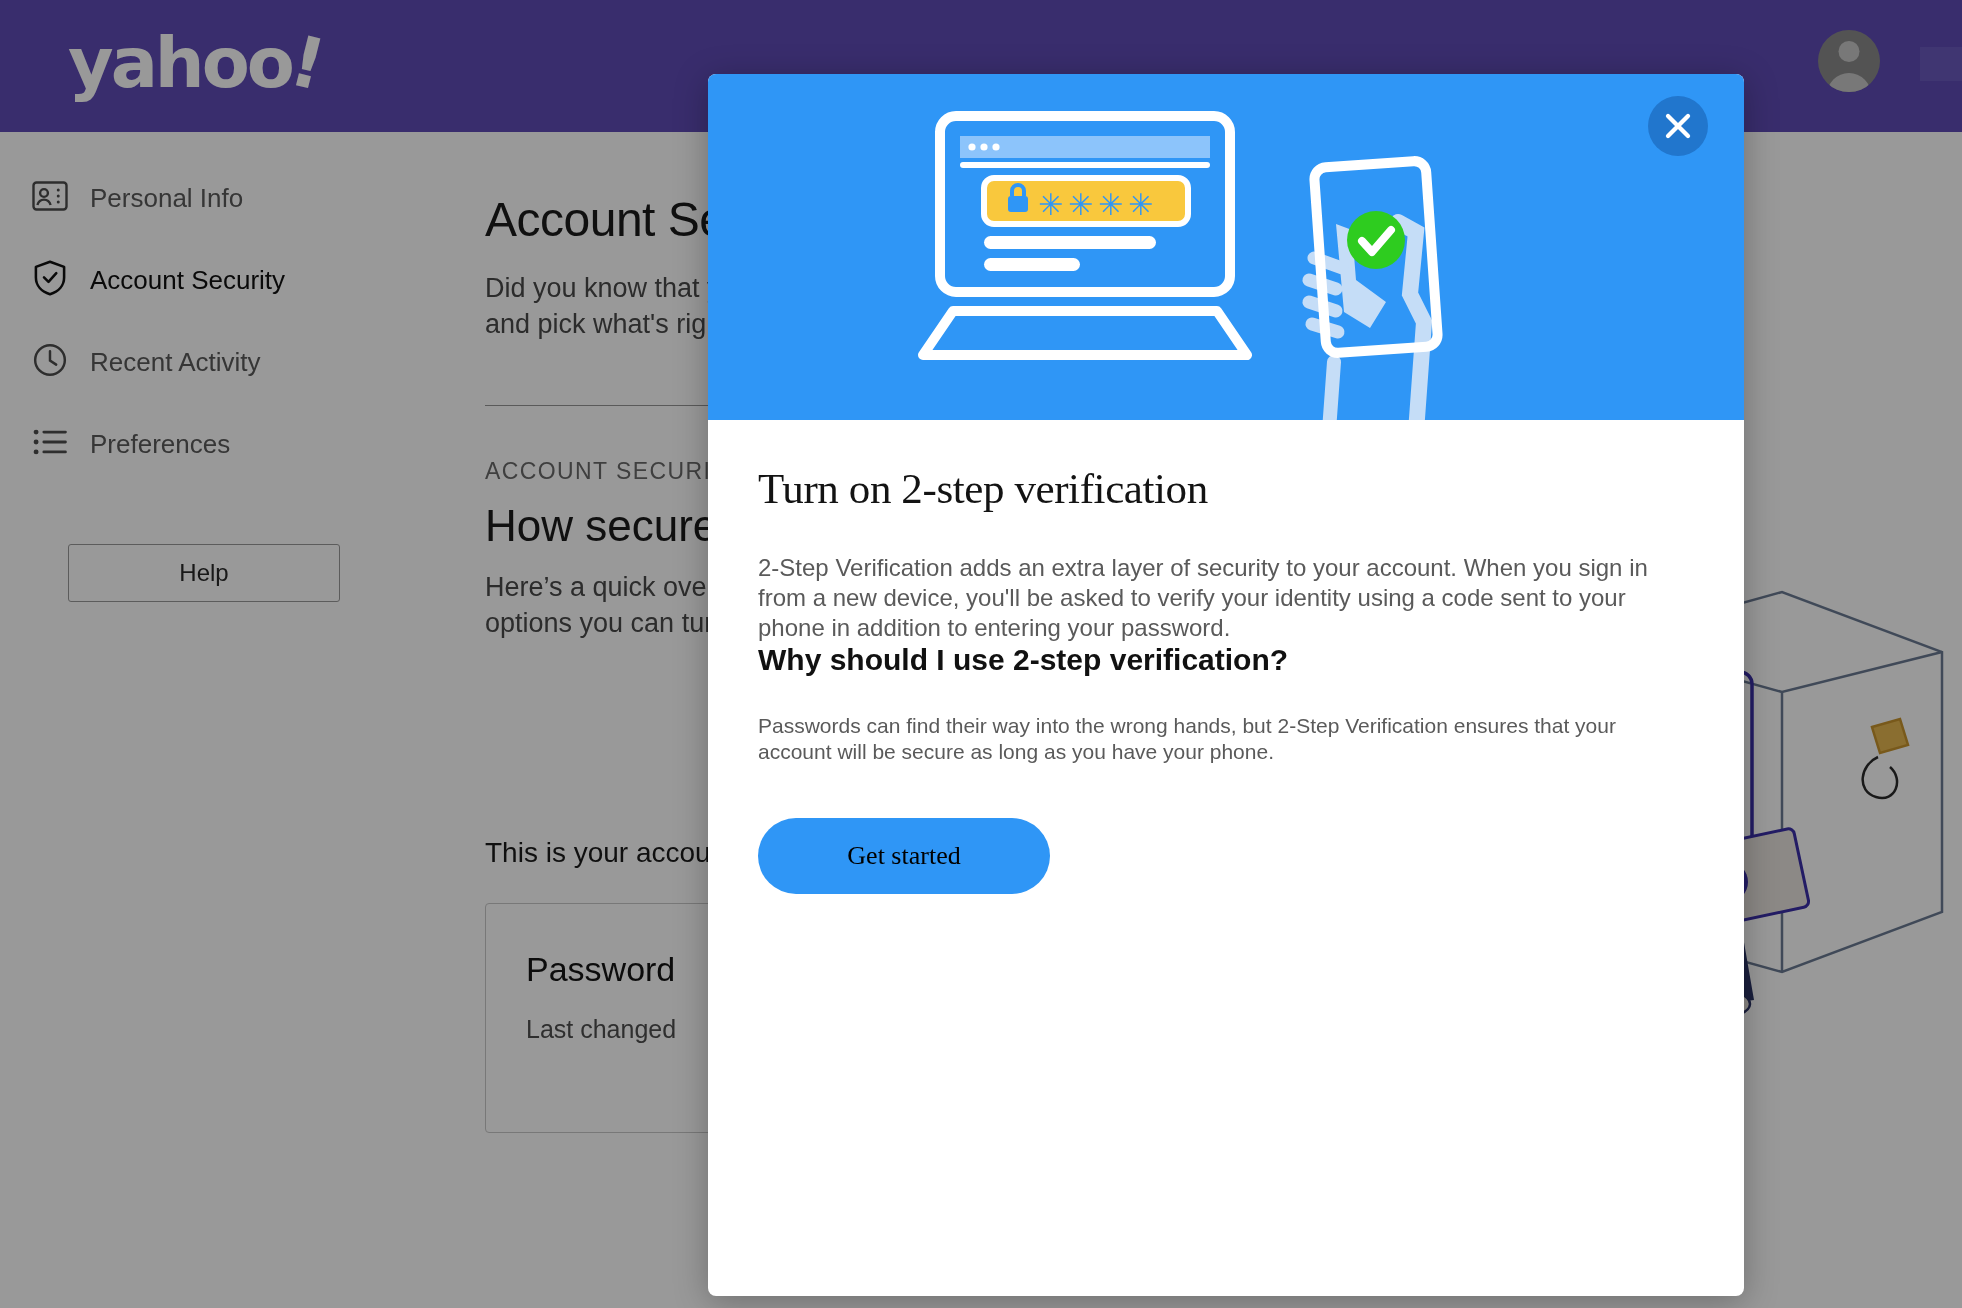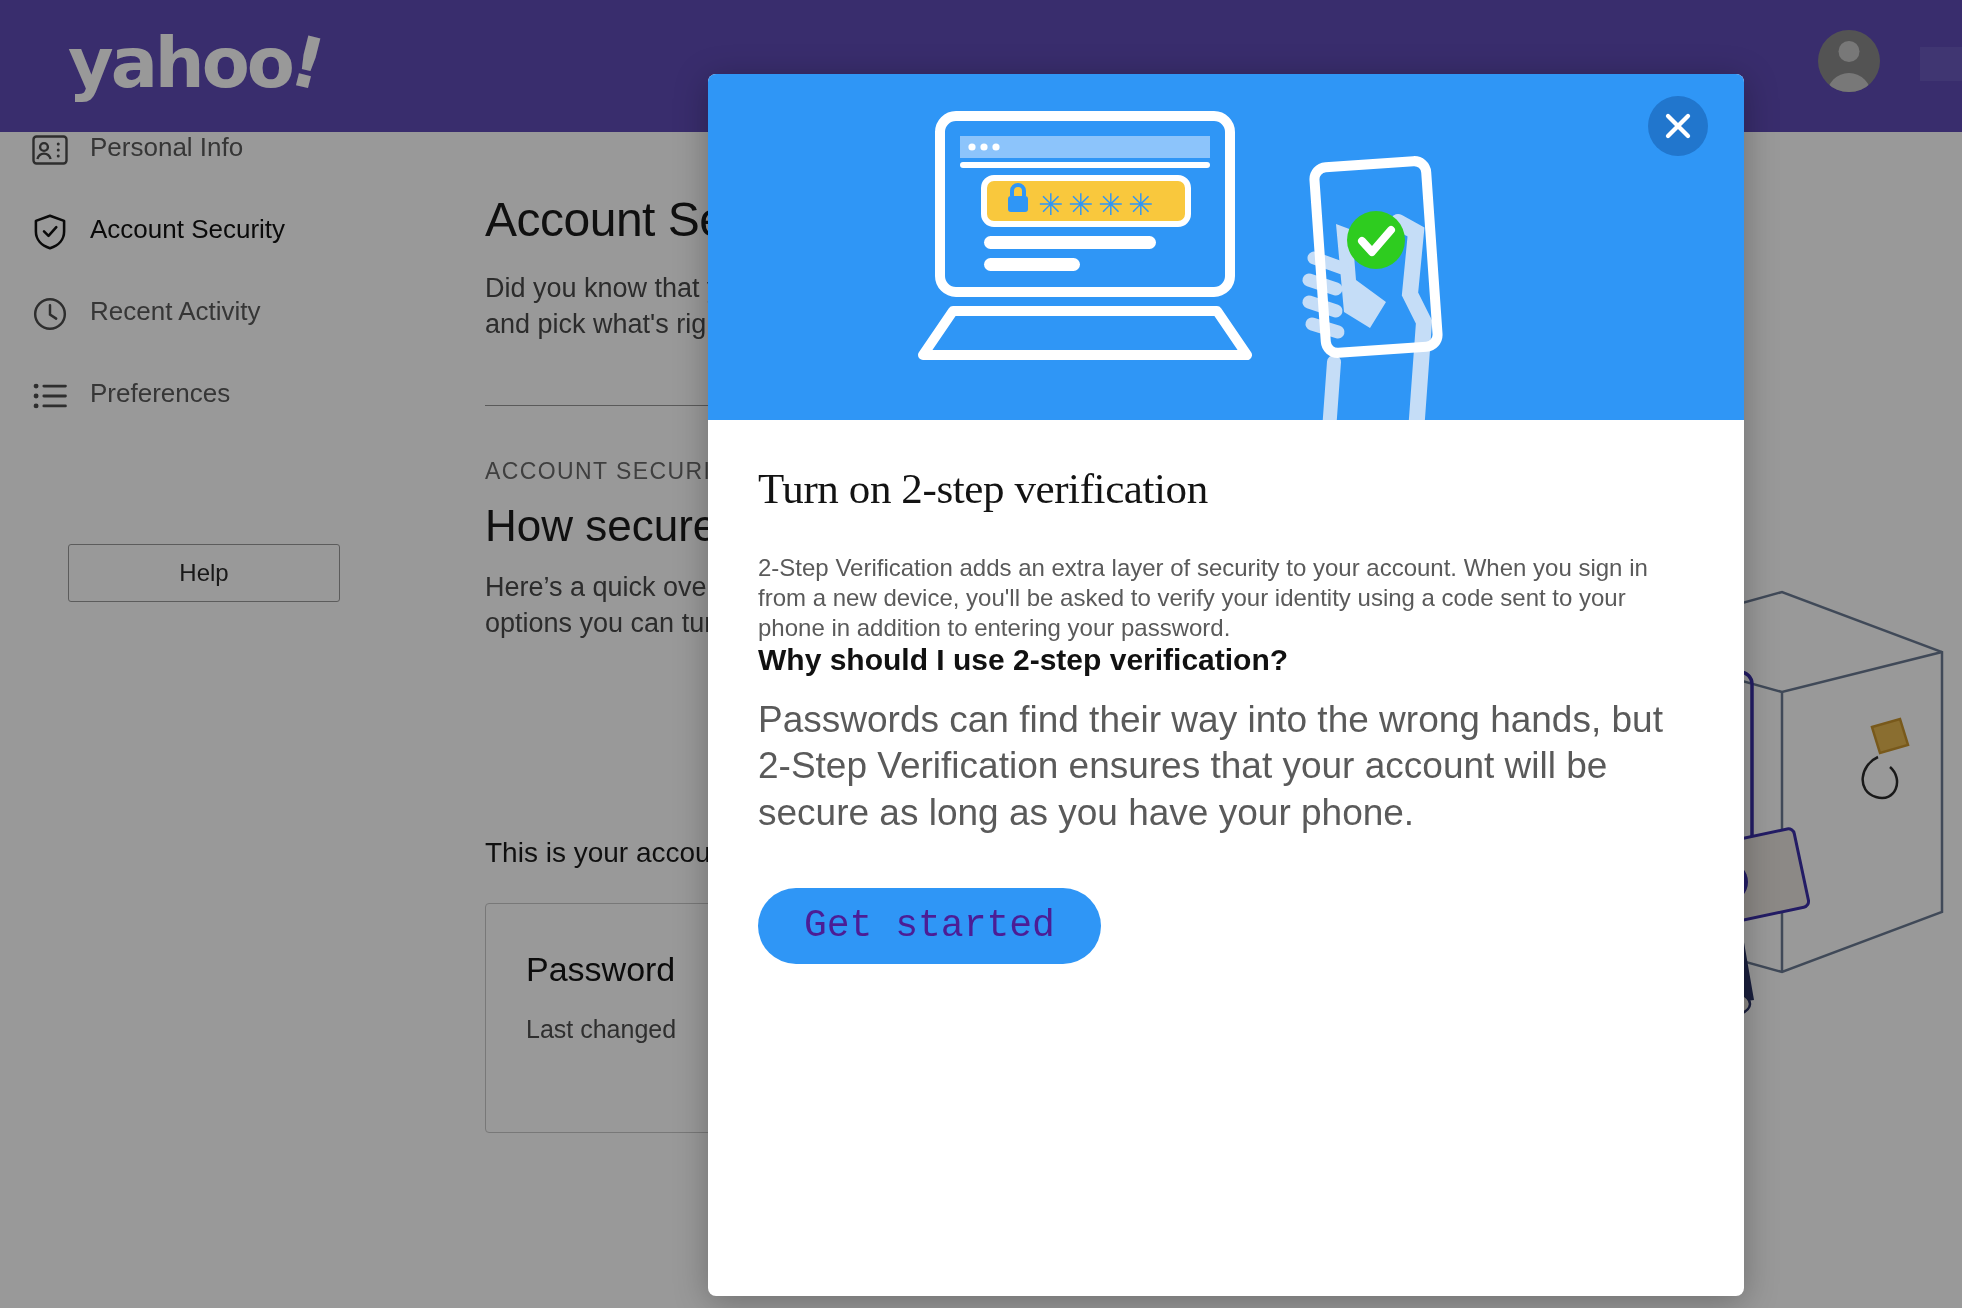--- a/index.html
+++ b/index.html
@@ -43,21 +43,21 @@
     position:absolute; right: 0px; top: 47px;
     width: 42px; height: 34px; background:#6b5abf;
   }
 
   
   .sidebar {
     position: absolute; left: 0; top: 132px; width: 345px; bottom: 0;
     background: #ffffff;
   }
   .nav-item {
-    position: relative; display: flex; align-items: flex-start;
+    position: relative; display: flex; align-items: flex-end;
     height: 82px; padding-left: 32px; gap: 22px;
     color: #5b5b5b; font-size: 26px;
   }
   .nav-item.active { color: #111111; }
   .nav-item .ico { width: 36px; height: 36px; flex: 0 0 36px; display:flex; align-items:center; justify-content:center;}
   .nav-item .ico svg { display:block; }
 
   .help-wrap { position:absolute; left: 32px; top: 412px; margin-left: 36px; }
   .help-btn {
     width: 272px; height: 58px; border: 1px solid #9a9a9a;
@@ -112,25 +112,25 @@
     width: 60px; height: 60px; border-radius: 50%;
     background: #2176cd; border: none; cursor: pointer;
     display:flex; align-items:center; justify-content:center; padding: 0;
   }
   .modal-body { padding: 44px 50px 0 50px; }
   .modal-title { font-size: 43px; color:#131313; font-weight:400; letter-spacing:-0.4px;font-family:Liberation Serif, serif; }
   .modal-p {
     margin-top: 40px; font-size: 24px; line-height: 1.25; color:#5a5a5a;
   }
   .modal-h3 { font-size: 30px; color:#111111; font-weight: 700; }
-  .modal-p2 { margin-top: 20px; font-size: 37px; line-height:1.25; color:#5a5a5a; }
+  .modal-p2 { margin-top: 36px; font-size: 21px; line-height:1.25; color:#5a5a5a; }
   .cta {
     margin-top: 52px; height: 76px; min-width: 292px; padding: 0 46px;
-    background: #2f96f6; color:#4c1d95; border: none; border-radius: 40px;
-    font-size: 38px; cursor: pointer; font-family:Liberation Mono, monospace;
+    background: #2f96f6; color:#000000; border: none; border-radius: 40px;
+    font-size: 26px; cursor: pointer; font-family:Liberation Serif, serif;
   }
 </style>
 </head>
 <body>
 
 <div id="app">
 
   <div class="page">
 
     <div class="topbar">

